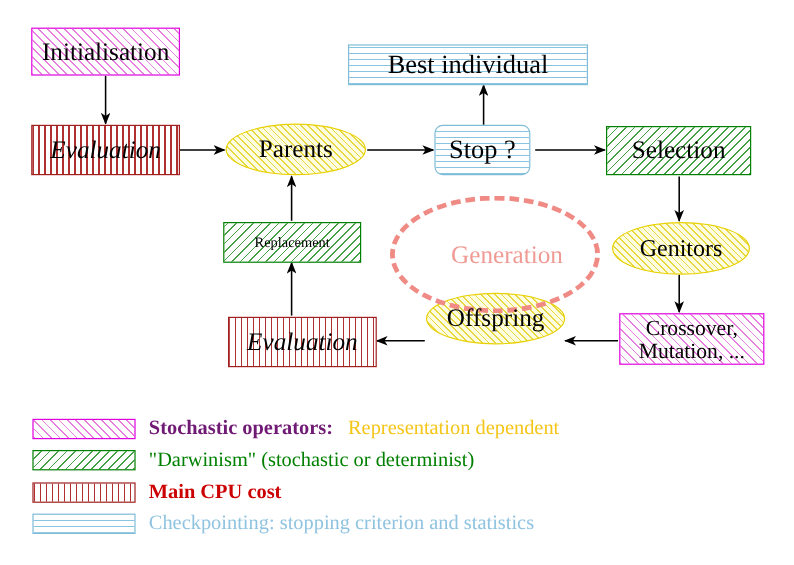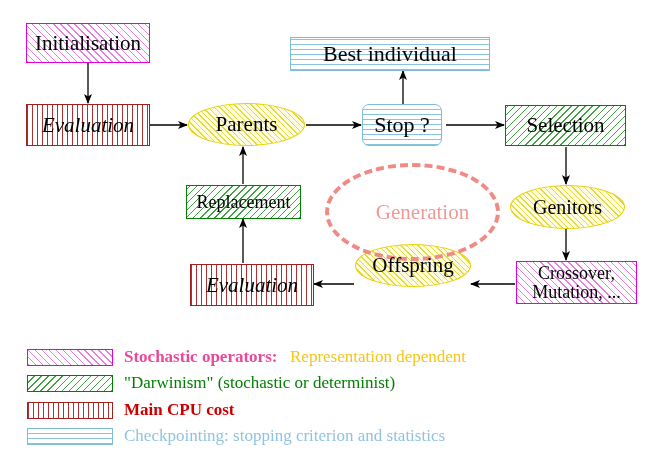--- a/index.html
+++ b/index.html
@@ -90,21 +90,21 @@
   .sw {
     position: absolute;
     box-sizing: border-box;
     width: 86px;
     height: 17px;
   }
   .legend-text {
     position: absolute;
     white-space: pre;
   }
-  .lg-magenta { color: #ec4899; }
+  .lg-magenta { color: #701a75; }
   .lg-yellow  { color: #f5c518; }
   .lg-green   { color: #008000; }
   .lg-red     { color: #cc0000; }
   .lg-blue    { color: #8fc3e0; }
 </style>
 </head>
 <body>
 
 <div id="canvas">
 
@@ -174,21 +174,21 @@
   </div>
 
   <div class="node fill-yellow ellipse" style="left:355px; top:244px; width:116px; height:43px; font-size:21px;">
     <span class="lbl">Offspring</span>
   </div>
 
   <div class="node fill-red" style="left:190px; top:264px; width:124px; height:42px; font-size:21px;">
     <span class="lbl">Evaluation</span>
   </div>
 
-  <div class="node fill-green" style="left:186px; top:185px; width:115px; height:34px; font-size:18px;">
+  <div class="node fill-green" style="left:186px; top:185px; width:115px; height:34px; font-size:12px;">
     <span class="lbl">Replacement</span>
   </div>
 
   <div class="dashed-ellipse" style="left:325px; top:163px; width:167px; height:90px;">
     <span class="lbl" style="font-size:21px;margin-left:20px;">Generation</span>
   </div>
 
   <div>
 
     <div class="sw fill-magenta" style="left:27px; top:349px;"></div>

